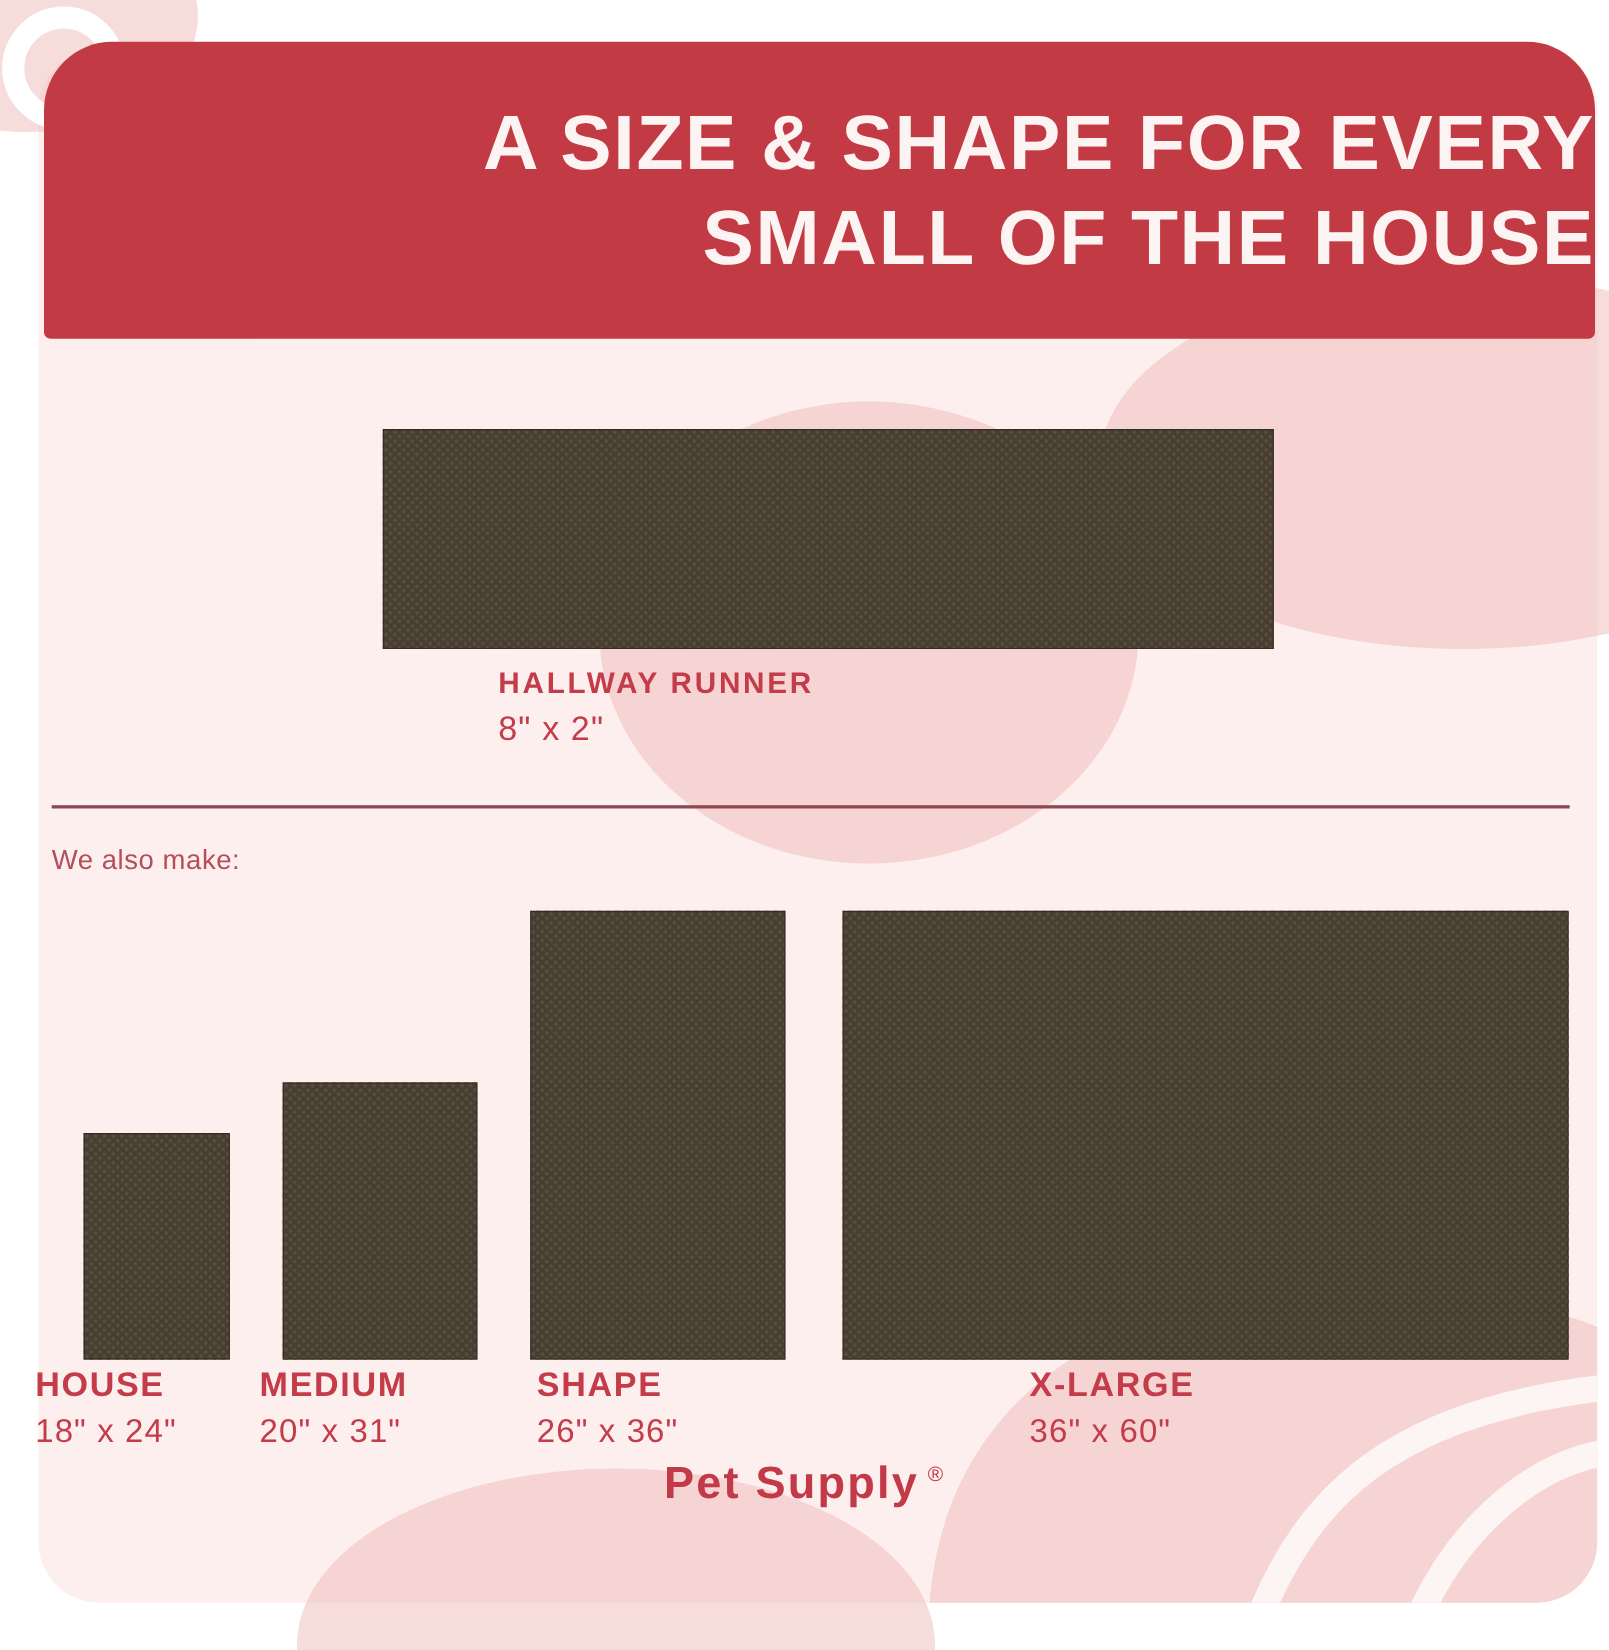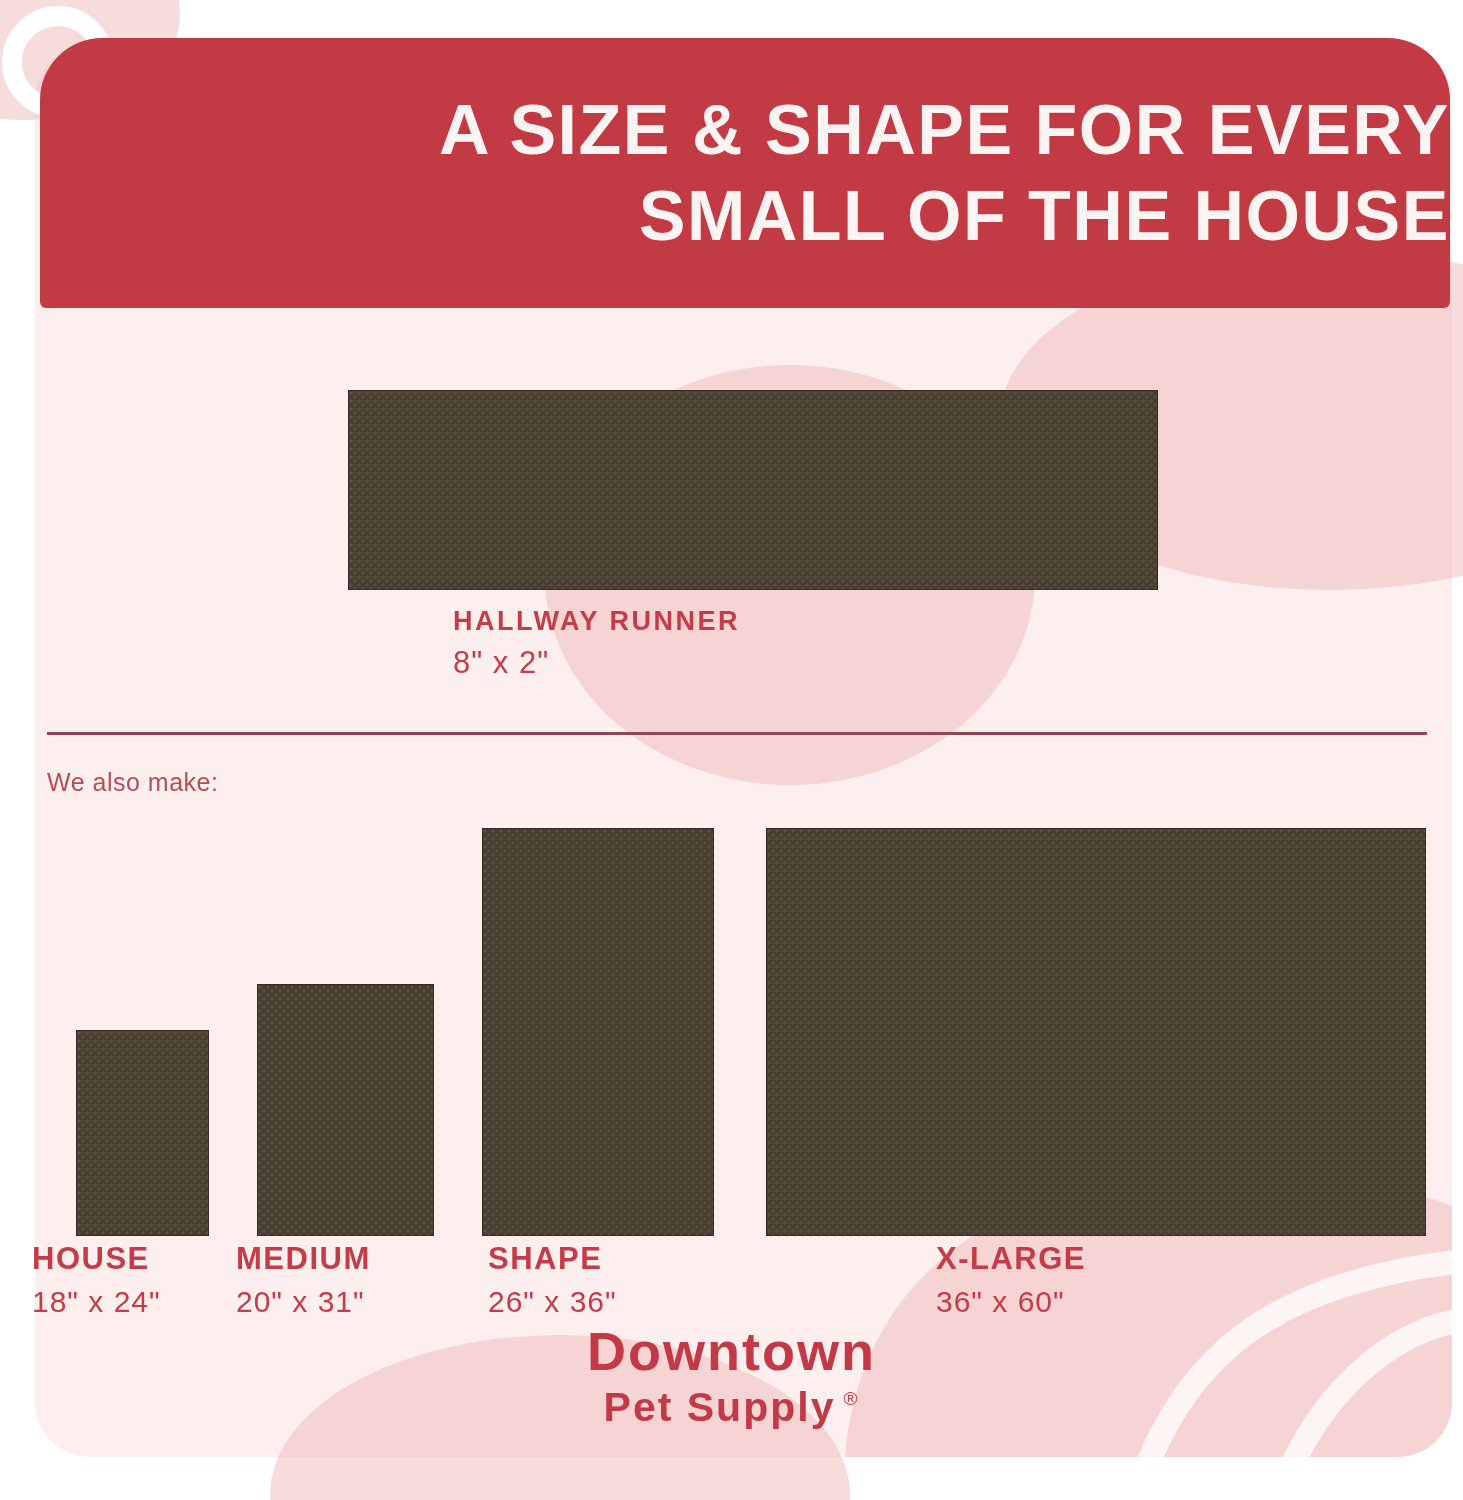--- a/index.html
+++ b/index.html
@@ -126,17 +126,16 @@
   <div class="mat-label size-label" id="label-large">
     <div class="size-name">SHAPE</div>
     <div class="size-dims">26" x 36"</div>
   </div>
   <div class="mat-label size-label" id="label-xlarge">
     <div class="size-name">X-LARGE</div>
     <div class="size-dims">36" x 60"</div>
   </div>
 
   <div class="logo">
-    <div class="logo-brand">Downtown</div>
     <div class="logo-sub"><span>Pet Supply</span><span class="logo-reg">®</span></div>
   </div>
 
 </div>
 
 </body></html>

